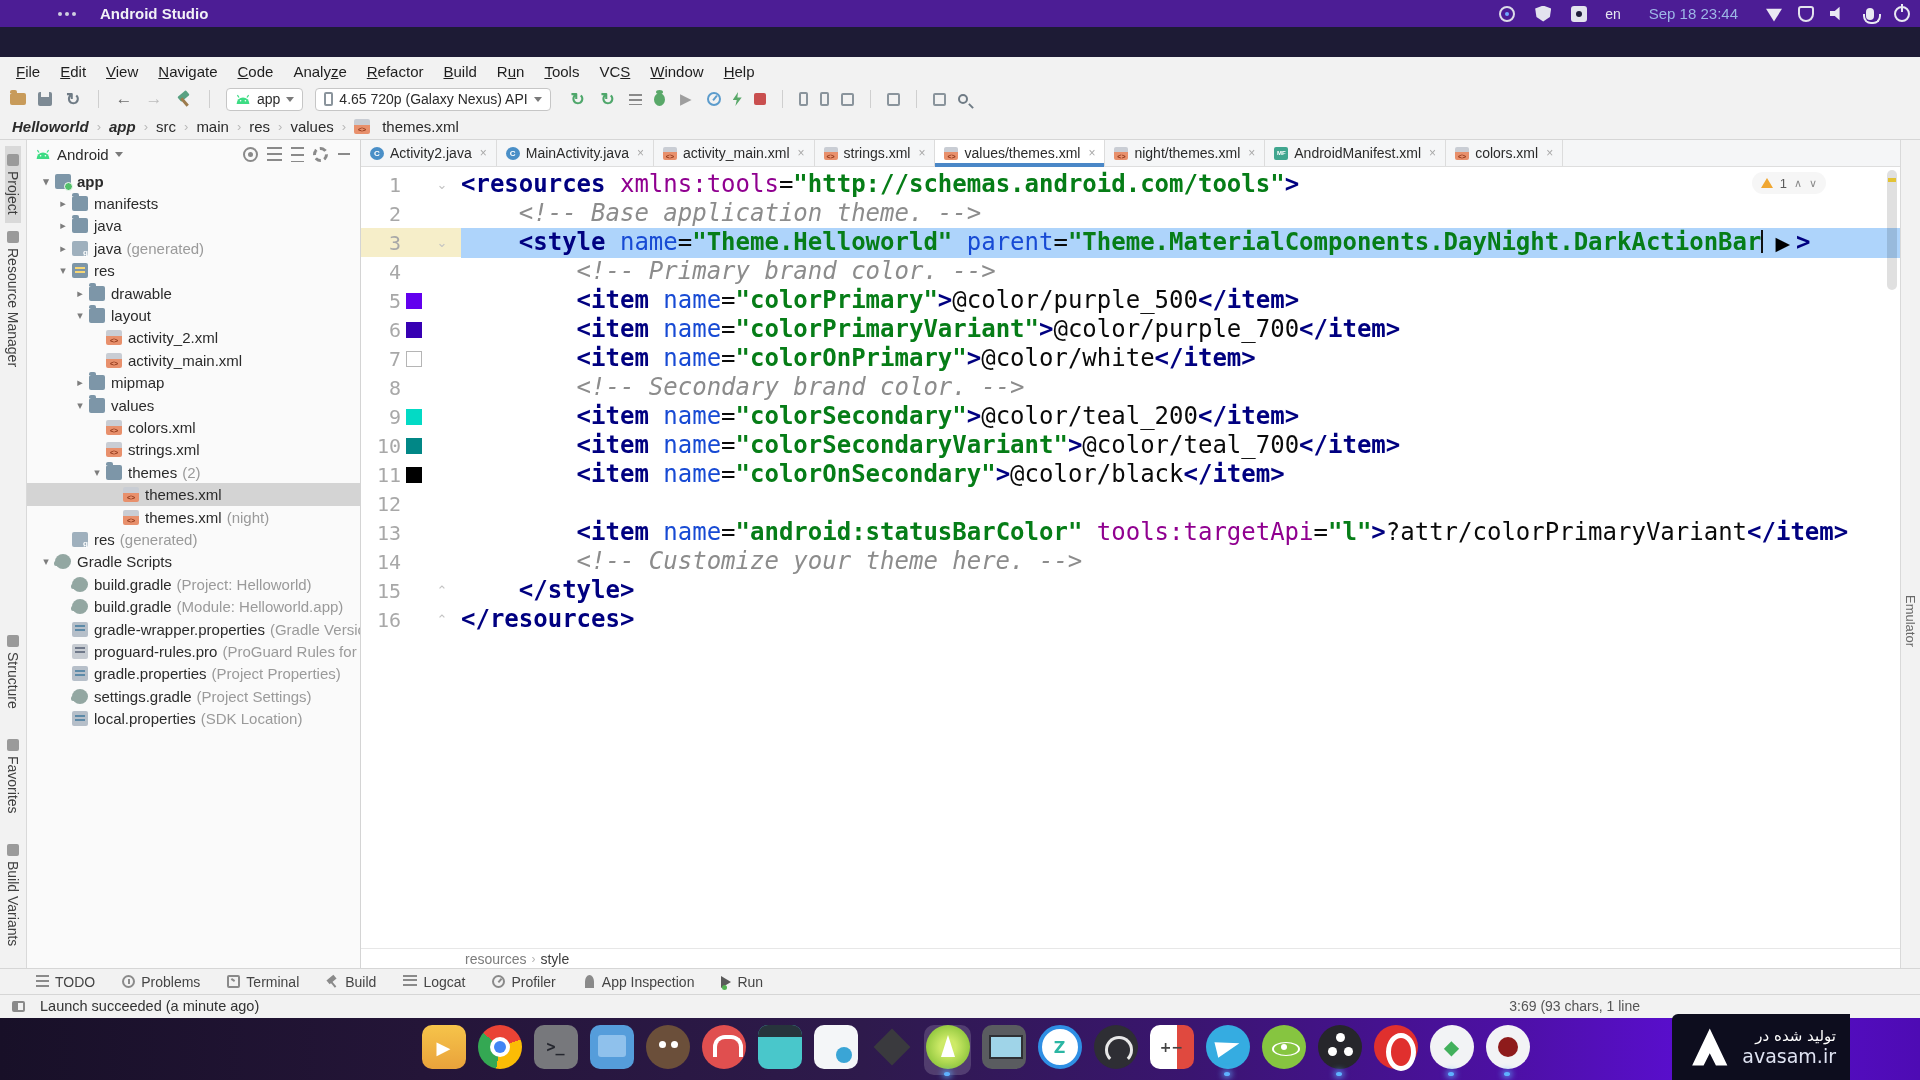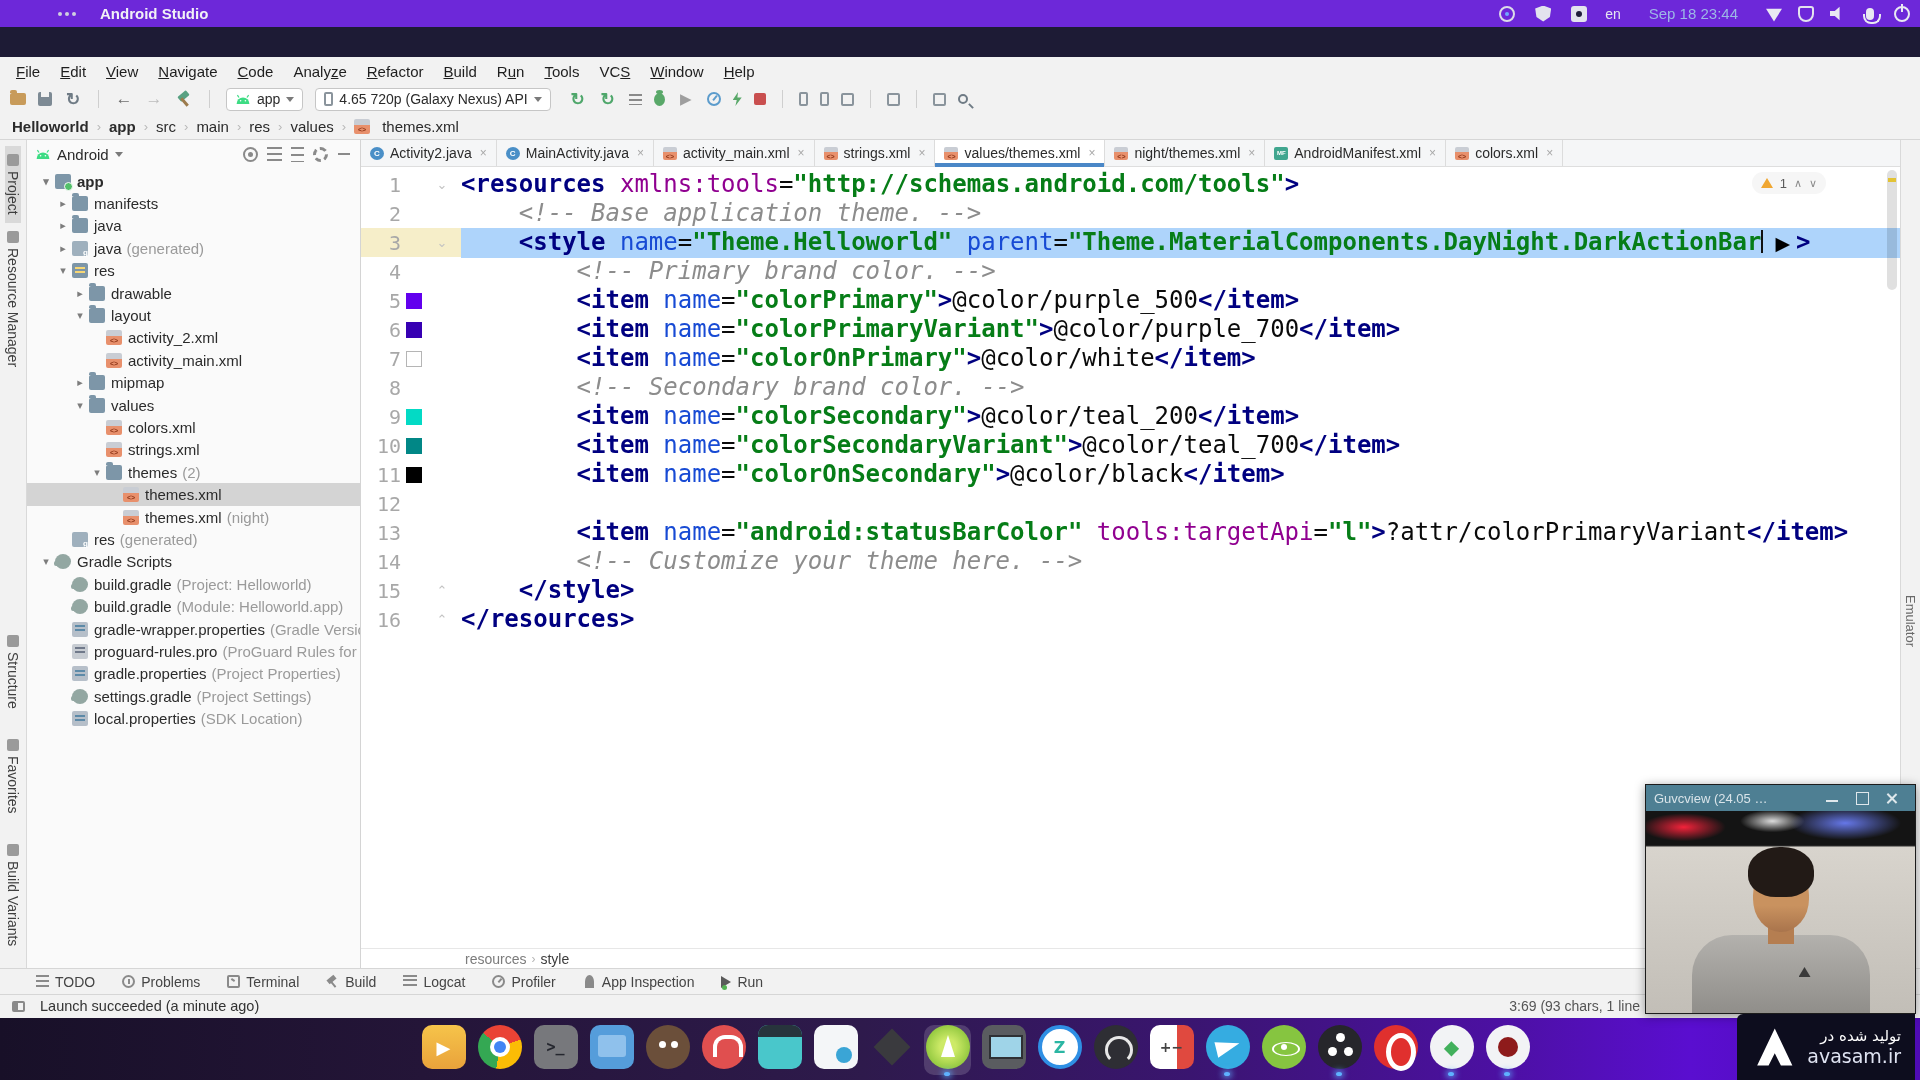--- a/index.html
+++ b/index.html
@@ -1,20 +1,20 @@
 <!DOCTYPE html>
 <html><head>
 <meta charset="utf-8">
 <style>
   * { box-sizing:border-box; margin:0; padding:0; }
   html,body { width:1920px; height:1080px; overflow:hidden; background:#1d1b35; font-family:"Liberation Sans",sans-serif; }
   #screen { position:relative; width:1920px; height:1080px; }
 
   
-  #sysbar { position:absolute; left:0; top:0; width:1920px; height:27px; background:#6d28d9; color:#e9e9f2; display:flex; align-items:center; }
+  #sysbar { position:absolute; left:0; top:0; width:1920px; height:27px; background:#4c1d95; color:#e9e9f2; display:flex; align-items:center; }
   .sys-dots { position:absolute; left:58px; top:12px; width:4px; height:4px; border-radius:50%; background:#cfcfe0; box-shadow:7px 0 0 #cfcfe0, 14px 0 0 #cfcfe0; }
   #sys-app { position:absolute; left:100px; font-size:15px; font-weight:bold; color:#f1f1f6; }
   #sys-right { position:absolute; right:10px; display:flex; align-items:center; gap:18px; height:27px; }
   .ti { width:16px; height:16px; position:relative; display:inline-block; }
   .ic-indicator { border:2px solid #dcdce8; border-radius:50%; }
   .ic-indicator::after { content:""; position:absolute; left:4px; top:4px; width:4px; height:4px; background:#6fa8ff; border-radius:50%; }
   .ic-shield, .ic-security { background:#e3e3ee; clip-path:polygon(50% 0,100% 18%,92% 72%,50% 100%,8% 72%,0 18%); }
   .ic-security { background:transparent; border:2px solid #e3e3ee; clip-path:none; border-radius:3px 3px 8px 8px; }
   .ic-screenshot { background:#e3e3ee; border-radius:3px; }
   .ic-screenshot::after { content:""; position:absolute; left:5px; top:5px; width:6px; height:6px; border-radius:50%; background:#201d3b; }
@@ -68,21 +68,21 @@
   .gl-gauge::after { content:""; position:absolute; left:5px; top:1px; width:2px; height:6px; background:#5c9ccc; transform:rotate(40deg); }
   .gl-bolt { width:9px; height:14px; background:#59a869; clip-path:polygon(60% 0,0 58%,45% 58%,30% 100%,100% 40%,52% 40%); }
   .gl-stop { width:12px; height:12px; background:#c94f4f; border-radius:2px; }
   .gl-box { width:13px; height:13px; border:2px solid #8a949c; border-radius:2px; }
   .gl-search { width:10px; height:10px; border:2px solid #6f7b85; border-radius:50%; position:relative; }
   .gl-search::after { content:""; position:absolute; left:8px; top:9px; width:6px; height:2px; background:#6f7b85; transform:rotate(45deg); }
 
   
   #navbar { position:absolute; left:0; top:113px; width:1920px; height:27px; background:#f2f2f2; border-bottom:1px solid #d6d6d6; display:flex; align-items:center; padding-left:12px; gap:4px; }
   .crumb { font-size:15px; color:#2b2b2b; display:flex; align-items:center; gap:6px; cursor:pointer; }
-  .crumb.b { font-weight:bold; }
+  .crumb.b { font-weight:bold;font-style:italic; }
   .crumb-sep { color:#b9b9b9; font-size:13px; margin:0 4px; }
 
   
   #main { position:absolute; left:0; top:140px; width:1920px; height:828px; background:#fff; }
   #leftstripe { position:absolute; left:0; top:0; width:27px; height:828px; background:#f2f2f2; border-right:1px solid #d9d9d9; display:flex; flex-direction:column; align-items:center; }
   .stripe-btn { writing-mode:vertical-rl; font-size:14px; color:#3f3f3f; padding:8px 0; cursor:pointer; display:flex; align-items:center; gap:5px; }
   .stripe-btn.active { background:#d9d9d9; }
   .si { width:12px; height:12px; background:#9a9a9a; border-radius:2px; }
   .flexsp { flex:1; }
 
@@ -227,21 +227,21 @@
       radial-gradient(80px 24px at 74% 6%, rgba(110,130,255,.9), rgba(110,130,255,0) 70%),
       radial-gradient(46px 16px at 47% 5%, rgba(255,255,255,.85), transparent 70%),
       linear-gradient(180deg,#141414 0 17%, #d8d4cd 18%, #c2beb7 100%); }
   .p-hair { position:absolute; left:50%; top:18%; width:66px; height:50px; margin-left:-33px; background:#221a16; border-radius:48% 48% 42% 42%; }
   .p-face { position:absolute; left:50%; top:27%; width:56px; height:66px; margin-left:-28px; background:linear-gradient(#c9925f 60%, #a9744c); border-radius:46% 46% 52% 52%; }
   .p-neck { position:absolute; left:50%; top:56%; width:26px; height:20px; margin-left:-13px; background:#b57e51; }
   .p-body { position:absolute; left:50%; bottom:0; width:178px; height:78px; margin-left:-89px; background:linear-gradient(#b3b1ad,#908e8a); border-radius:40px 40px 0 0; }
   .p-logo { position:absolute; left:50%; bottom:36px; width:12px; height:10px; margin-left:18px; background:#3a3a3a; clip-path:polygon(50% 0,100% 100%,0 100%); }
 
   
-  #watermark { position:absolute; left:1737px; top:1014px; width:178px; height:66px; background:#0d0d1e; z-index:60; display:flex; align-items:center; border-radius:6px 0 0 0; }
+  #watermark { position:absolute; left:1672px; top:1014px; width:178px; height:66px; background:#0d0d1e; z-index:60; display:flex; align-items:center; border-radius:6px 0 0 0; }
   #wm-logo { margin-left:14px; flex:none; }
   #wm-text { flex:1; text-align:right; padding-right:14px; font-family:"DejaVu Sans",sans-serif; }
   #wm-line1 { font-size:15px; color:#fff; direction:rtl; }
   #wm-line2 { font-size:19px; color:#dfe3f2; }
 </style>
 </head>
 <body>
 
 <div id="screen">
 
@@ -855,35 +855,20 @@
         </span>
         <span class="dkw run">
           <span class="dk dk-gem">◆</span>
         </span>
         <span class="dkw run">
           <span class="dk dk-recorder"></span>
         </span>
       </div>
   </div>
 
-  <div id="webcam">
-    <div id="wc-titlebar">
-      <span id="wc-title">Guvcview  (24.05 …</span>
-      <span class="wcb wcb-min"></span>
-      <span class="wcb wcb-max"></span>
-      <span class="wcb wcb-close"></span>
-    </div>
-    <div id="wc-video">
-      <span class="p-body"></span>
-      <span class="p-logo"></span>
-      <span class="p-neck"></span>
-      <span class="p-face"></span>
-      <span class="p-hair"></span>
-    </div>
-  </div>
 
   <div id="watermark">
     <svg id="wm-logo" width="44" height="44" viewBox="0 0 50 50">
       <path d="M7 46 L27 4 L47 46 L34 46 L27 32 L20 46 Z" fill="#ffffff"></path>
     </svg>
     <div id="wm-text">
       <div id="wm-line1">تولید شده در</div>
       <div id="wm-line2">avasam.ir</div>
     </div>
   </div>

